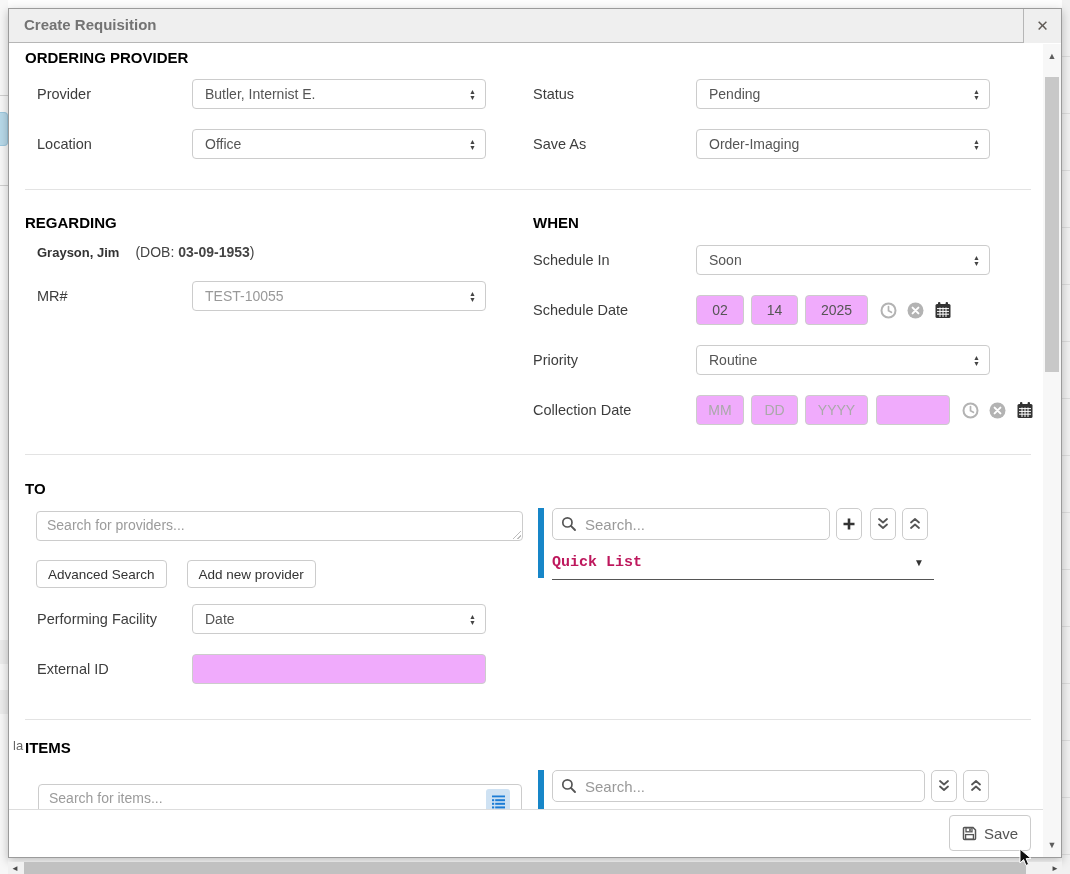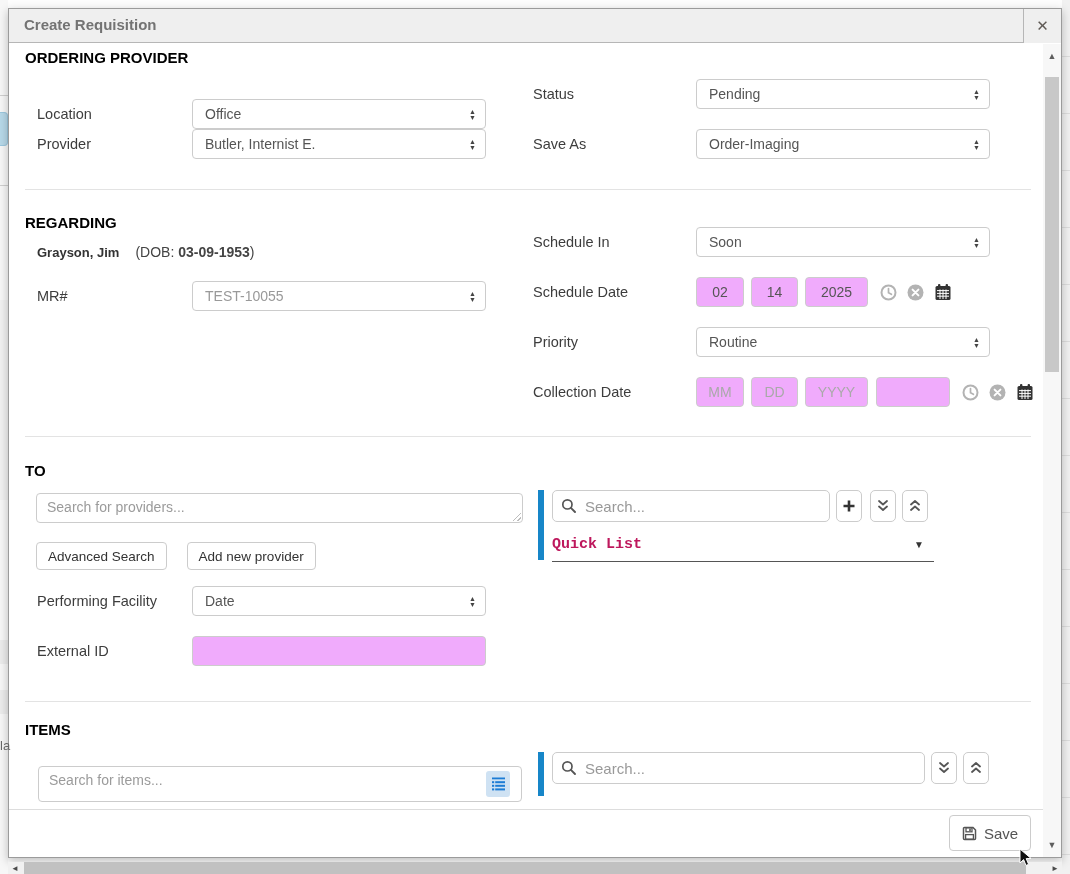--- a/index.html
+++ b/index.html
@@ -6,21 +6,21 @@
   html,body { width:1070px; height:874px; background:#ffffff; overflow:hidden;
     font-family:"Liberation Sans","DejaVu Sans",sans-serif; }
   .page { position:relative; width:1070px; height:874px; background:#fdfdfd; }
 
   
   .bg-left { position:absolute; left:0; top:0; width:8px; height:874px; background:#f7f7f7; }
   .bg-left .ln { position:absolute; left:0; width:8px; height:1px; background:#cfcfcf; }
   .bg-left .blue-frag { position:absolute; left:0; top:112px; width:8px; height:34px;
     background:#b7d8e8; border:1px solid #9cc7de; border-left:none; border-radius:0 4px 4px 0; }
   .bg-left .gray-frag { position:absolute; left:0; width:8px; background:#ececec; }
-  .bg-frag-text { position:absolute; left:0px; top:738px; font-size:13px; color:#666; z-index:1; }
+  .bg-frag-text { position:absolute; left:13px; top:738px; font-size:13px; color:#666; z-index:1; }
   .bg-right { position:absolute; right:0; top:0; width:8px; height:874px;
     background:repeating-linear-gradient(180deg,#f1f1f1 0 56px,#dddddd 56px 57px); }
 
   
   .modal { position:absolute; left:8px; top:8px; width:1054px; height:850px;
     background:#ffffff; border:1px solid #9b9b9b; box-shadow:0 3px 9px rgba(0,0,0,.25); }
   .modal-header { position:relative; height:34px; background:#efefef; border-bottom:1px solid #b6b6b6; }
   .modal-title { position:absolute; left:15px; top:7px; font-size:15px; font-weight:bold; color:#737373; }
   .close-btn { position:absolute; right:0; top:0; width:38px; height:34px; border-left:1px solid #b6b6b6;
     display:flex; align-items:center; justify-content:center; background:#efefef; cursor:pointer;
@@ -131,34 +131,34 @@
         </span>
     </div>
 
     <div class="modal-body">
       <div class="content">
 
         <div class="sec-heading" style="margin-top:5px">ORDERING PROVIDER</div>
 
         <div class="cols" style="margin-top:12px">
           <div class="col-left">
-            <div class="row" style="margin-top:20px">
-              <span class="f-label">Location</span>
-              <div class="sel">
-                <span class="sel-text">Office</span>
-                <span class="stepper">
-                    <span>▲</span>
-                    <span>▼</span>
-                  </span>
-              </div>
-            </div>
             <div class="row">
               <span class="f-label">Provider</span>
               <div class="sel">
                 <span class="sel-text">Butler, Internist E.</span>
+                <span class="stepper">
+                    <span>▲</span>
+                    <span>▼</span>
+                  </span>
+              </div>
+            </div>
+            <div class="row" style="margin-top:20px">
+              <span class="f-label">Location</span>
+              <div class="sel">
+                <span class="sel-text">Office</span>
                 <span class="stepper">
                     <span>▲</span>
                     <span>▼</span>
                   </span>
               </div>
             </div>
           </div>
           <div class="col-right">
             <div class="row">
               <span class="f-label-r">Status</span>
@@ -197,20 +197,21 @@
               <div class="sel">
                 <span class="sel-text muted">TEST-10055</span>
                 <span class="stepper">
                     <span>▲</span>
                     <span>▼</span>
                   </span>
               </div>
             </div>
           </div>
           <div class="col-right">
+            <div class="sec-heading">WHEN</div>
             <div class="row" style="margin-top:13px">
               <span class="f-label-r">Schedule In</span>
               <div class="sel">
                 <span class="sel-text">Soon</span>
                 <span class="stepper">
                     <span>▲</span>
                     <span>▼</span>
                   </span>
               </div>
             </div>

